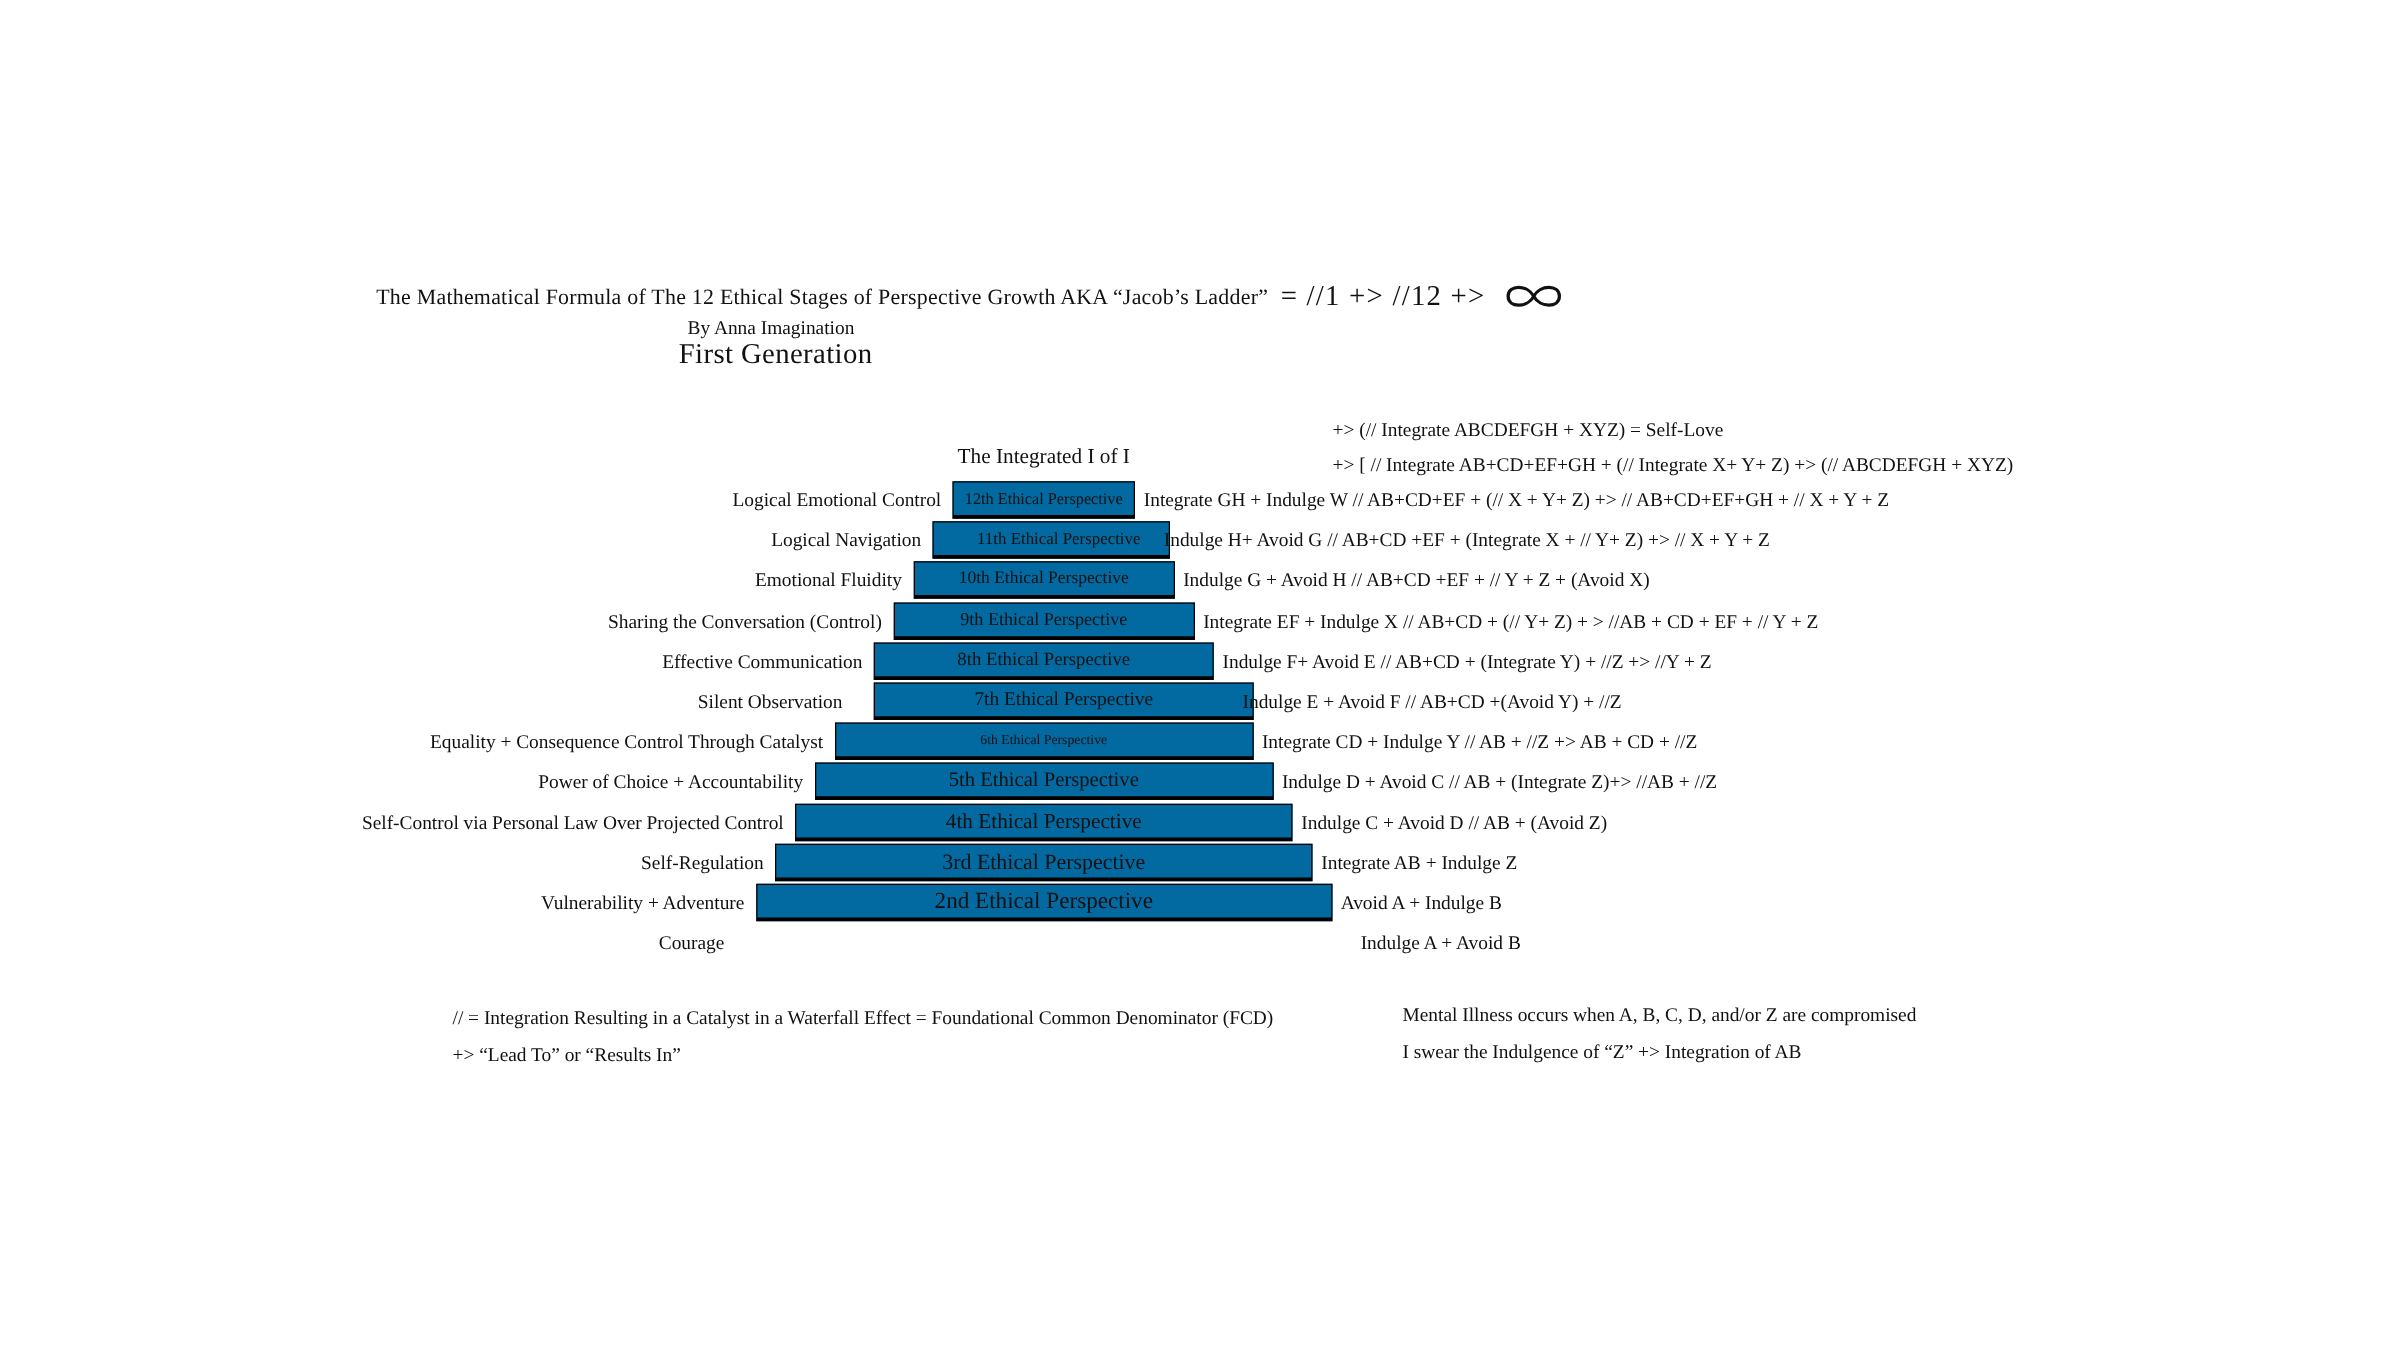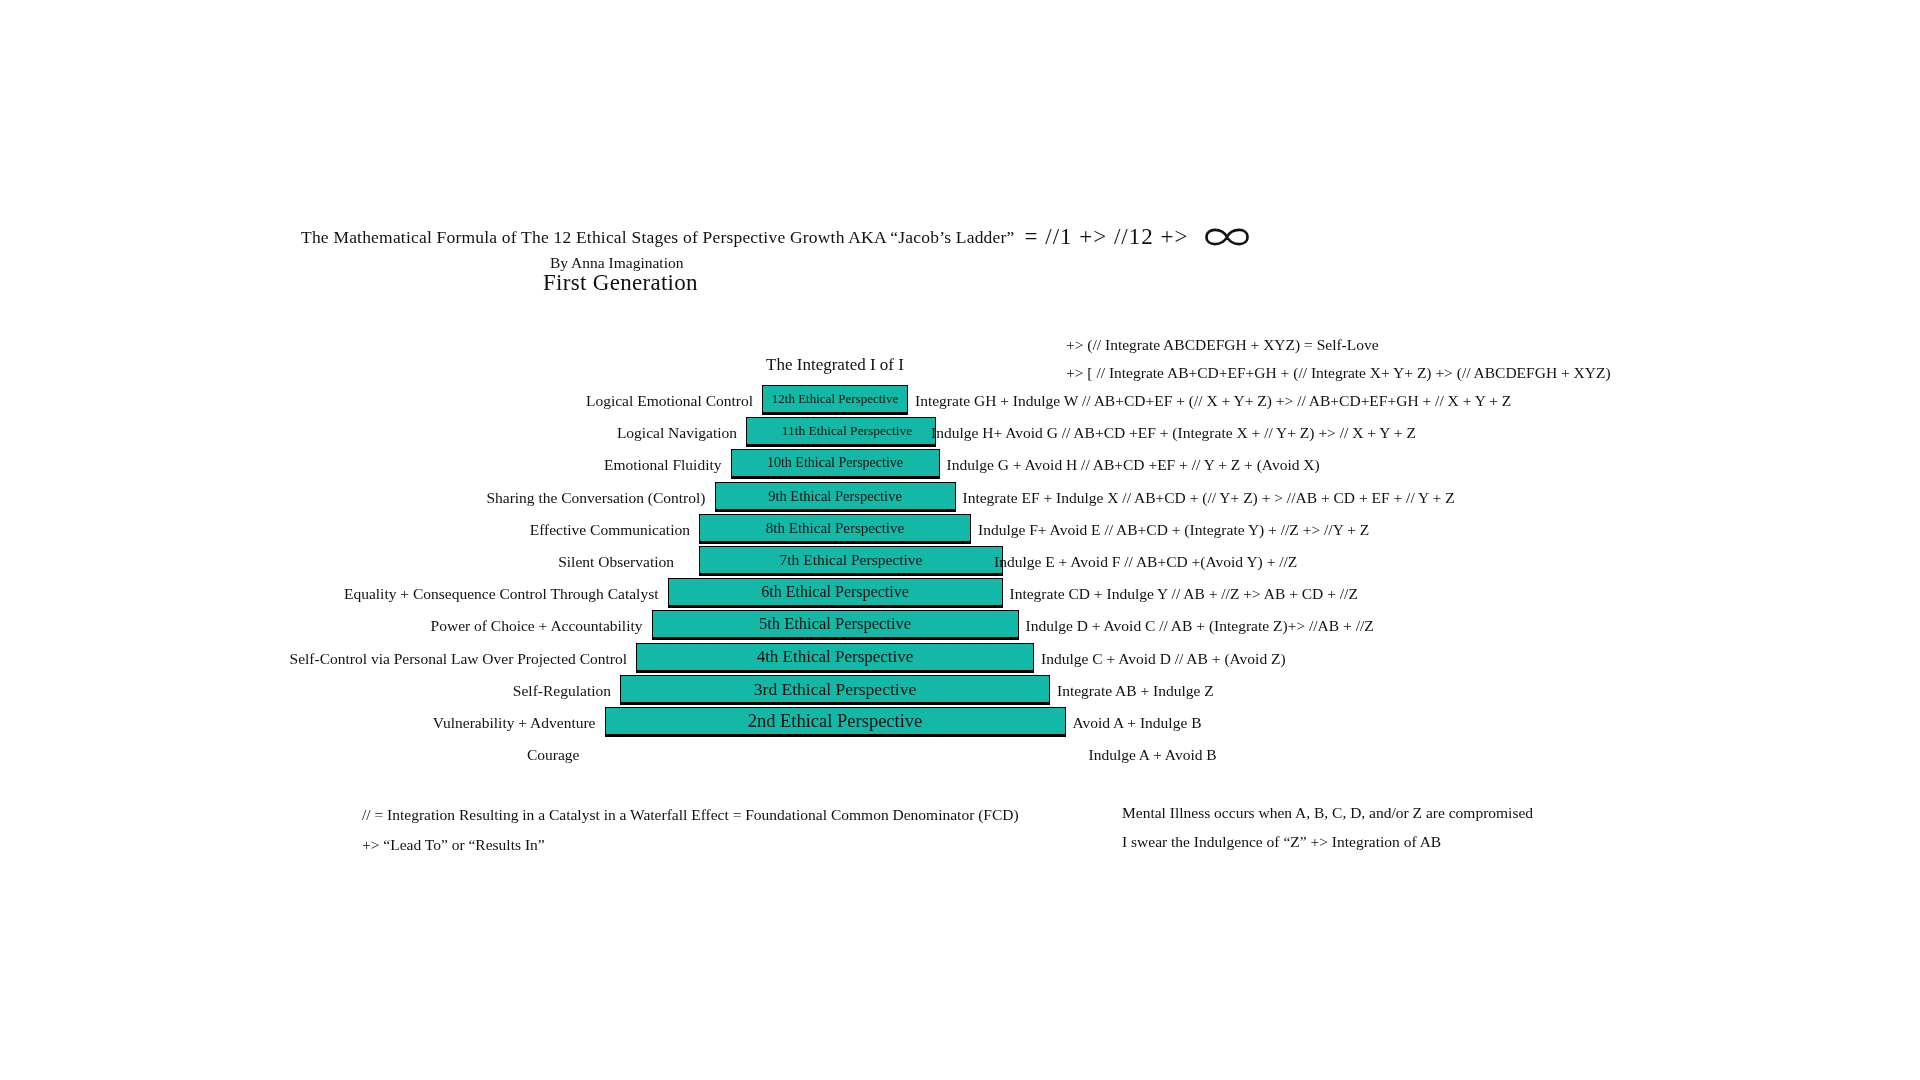--- a/index.html
+++ b/index.html
@@ -25,36 +25,36 @@
   
   .row{position:absolute;left:0;width:1920px;height:31px;}
   .row .lbl{
     position:absolute;top:50%;transform:translateY(-50%);
     right:calc(1095px + var(--w) / 2);
     font-size:15.5px;white-space:nowrap;
   }
   .row .box{
     position:absolute;top:0;height:26px;
     left:calc(834px - var(--w) / 2);width:var(--w);
-    border:1.6px solid #000;border-bottom-width:3px;background:#14b8a6;
+    border:1.6px solid #000;border-bottom-width:3px;background:#0369a1;
     display:flex;align-items:center;justify-content:center;
     white-space:nowrap;box-sizing:content-box;
   }
   .row .frm{
     position:absolute;top:50%;transform:translateY(-50%);
     left:calc(843px + var(--w) / 2);
     font-size:15.5px;white-space:nowrap;
   }
   .row-12{top:385px;--w:144px;} .row-12 .box{font-size:13px;}
   .row-11{top:417px;--w:176px;} .row-11 .box{font-size:13.5px;padding-left:12px;}
   .row-10{top:449px;--w:207px;} .row-10 .box{font-size:14px;}
   .row-9 {top:482px;--w:239px;} .row-9  .box{font-size:14.5px;}
   .row-8 {top:514px;--w:270px;} .row-8  .box{font-size:15px;}
   .row-7 {top:546px;--w:302px;} .row-7  .box{font-size:15.5px;margin-left:16px;}
-  .row-6 {top:578px;--w:333px;} .row-6  .box{font-size:16px;}
+  .row-6 {top:578px;--w:333px;} .row-6  .box{font-size:11px;}
   .row-5 {top:610px;--w:365px;} .row-5  .box{font-size:16.5px;}
   .row-4 {top:643px;--w:396px;} .row-4  .box{font-size:17px;}
   .row-3 {top:675px;--w:428px;} .row-3  .box{font-size:17.5px;}
   .row-2 {top:707px;--w:459px;} .row-2  .box{font-size:18.5px;}
   .row-1 {top:739px;--w:491px;} .row-1  .box{font-size:19px;}
 
   
   .fn{font-size:15.5px;}
   .fn-l1{left:362px;top:806px;}
   .fn-l2{left:362px;top:836px;}

